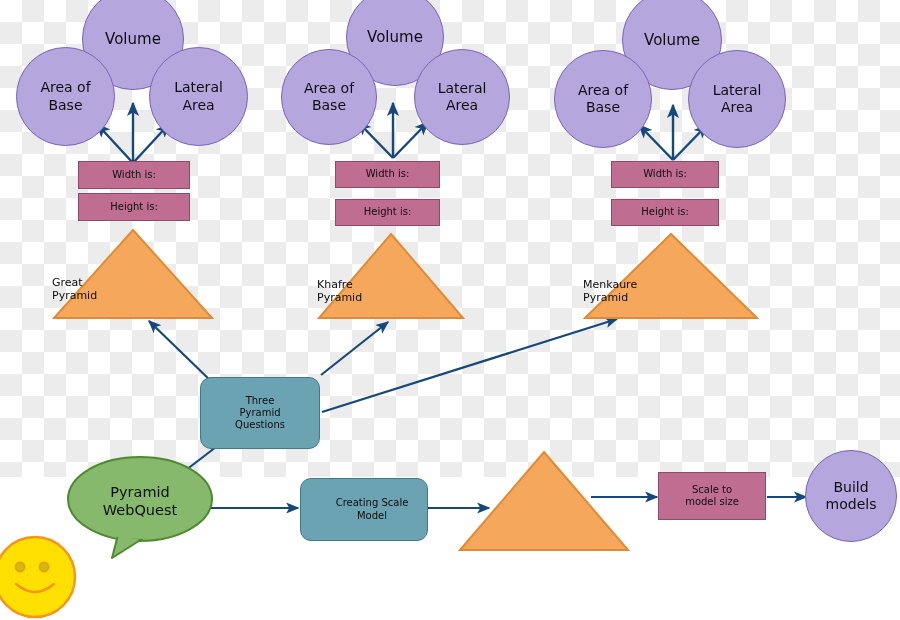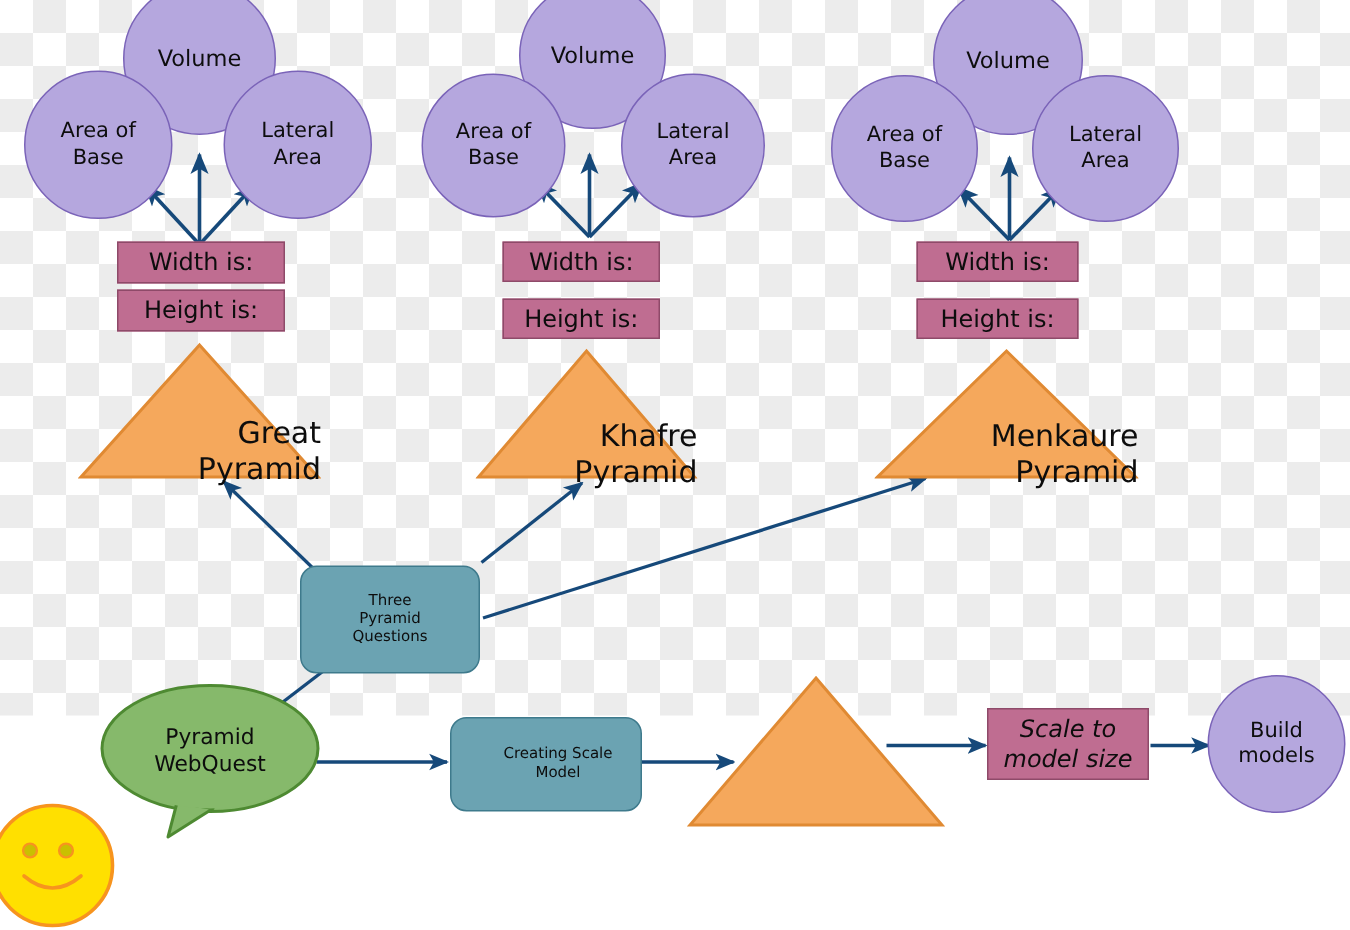--- a/index.html
+++ b/index.html
@@ -54,43 +54,43 @@
     border: 1.4px solid #7a63b8;
     border-radius: 50%;
     font-size: 14px;
   }
   .circle.big { font-size: 15px; }
 
   
   .rose {
     background: #bf6d91;
     border: 1.4px solid #8e4a69;
-    font-size: 16px;
+    font-size: 10px;
   }
 
   
   .teal {
     background: #6ba3b2;
     border: 1.4px solid #3e7a8c;
     border-radius: 11px;
     font-size: 10px;
   }
 
   
   .tri-wrap {
     position: absolute;
     z-index: 3;
   }
   .tri-wrap svg { display: block; }
   .tri-wrap .tri-label {
     position: absolute;
     left: 0;
     width: 100%;
-    text-align: right;
-    font-size: 20px;
+    text-align: left;
+    font-size: 11px;
     line-height: 1.22;
     white-space: pre-line;
     color: #0d0d0d;
     pointer-events: none;
   }
 
   
   .bubble-wrap { position: absolute; z-index: 3; }
   .bubble-wrap svg { display: block; }
   .bubble-wrap .bubble-label {
@@ -251,21 +251,21 @@
     <span class="lbl">Creating Scale
 Model</span>
   </div>
 
   <div class="tri-wrap" style="left:458px; top:450px; width:172px; height:102px;">
     <svg width="172" height="102" viewBox="0 0 172 102">
       <polygon points="86,2 170,100 2,100" fill="#f5a85c" stroke="#e08a33" stroke-width="2"></polygon>
     </svg>
   </div>
 
-  <div class="node rose" style="left:658px; top:472px; width:108px; height:48px;font-style:italic;">
+  <div class="node rose" style="left:658px; top:472px; width:108px; height:48px;">
     <span class="lbl">Scale to
 model size</span>
   </div>
 
   <div class="node circle" style="left:805px; top:450px; width:92px; height:92px;">
     <span class="lbl">Build
 models</span>
   </div>
 
   <div class="smiley" style="left:-8px; top:534px; width:86px; height:86px;">

